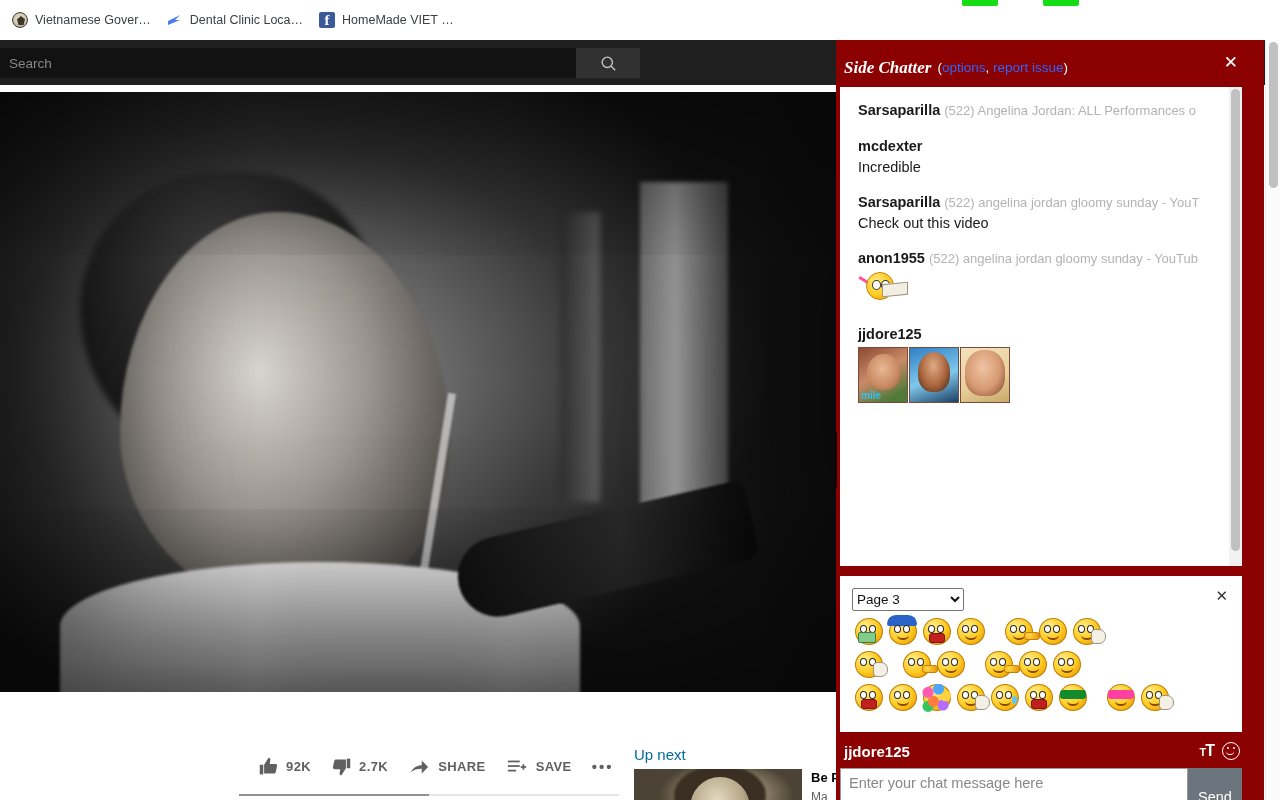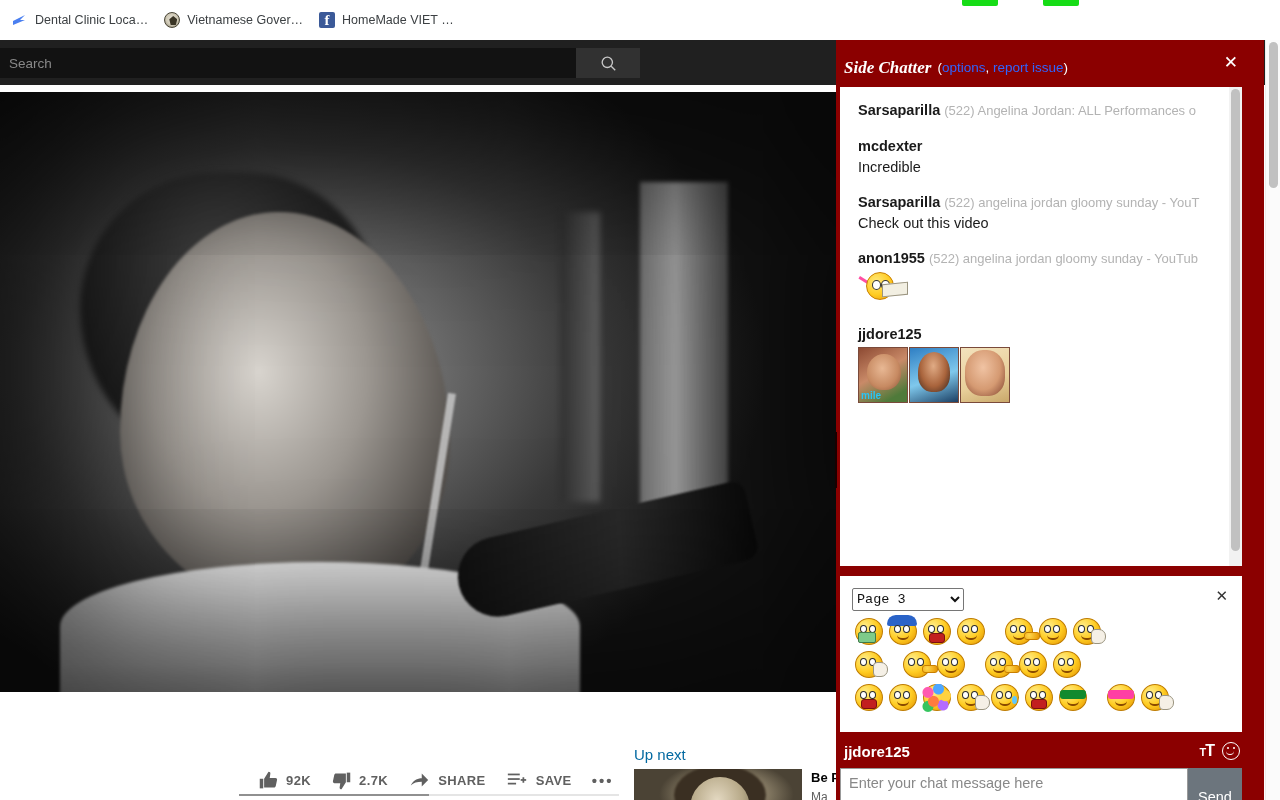--- a/index.html
+++ b/index.html
@@ -153,21 +153,21 @@
     background: linear-gradient(180deg,#efefef 0%, #c9c9c9 60%, #8e8e8e 100%);
     border-radius: 50% 50% 0 0 / 38% 38% 0 0;
     filter: blur(1.4px);
   }
   #player .vignette { position:absolute; inset:0; box-shadow: inset 0 0 180px 60px rgba(0,0,0,.75); }
 
   
   #action-row {
     position: absolute; top: 693px; left: 0;
     width: 620px; height: 67px;
-    display: flex; align-items: flex-end;
+    display: flex; align-items: center;
     padding-left: 248px;
     gap: 0;
   }
   .action-btn {
     display: flex; align-items: center;
     height: 40px; padding: 0 10px;
     cursor: pointer; color: #606060;
     font-size: 13px; font-weight: 600; letter-spacing: .4px;
   }
   .action-btn .cnt { margin-left: 7px; }
@@ -334,21 +334,21 @@
   #emo-picker {
     flex: 0 0 156px; height: 156px;
     margin: 10px 22px 0 4px;
     background: #ffffff;
     position: relative;
     padding: 12px 0 0 12px;
   }
   #page-select {
     width: 112px; height: 23px;
     font-size: 13.5px; color: #111;
-    font-family: Liberation Mono, monospace;
+    font-family: Liberation Sans, sans-serif;
     border: 1px solid #767676; background:#fff;
     border-radius: 2px;
   }
   #emo-close {
     position: absolute; right: 14px; top: 12px;
     font-size: 15px; color: #333; cursor: pointer; line-height: 1;
   }
   .emo-row { display: flex; align-items: center; height: 33px; gap: 0; }
   #emo-rows { margin-top: 4px; }
   .emo {
@@ -479,30 +479,30 @@
   }
 </style>
 </head>
 <body>
 
 <div class="top-badge" style="left:962px;"></div>
 <div class="top-badge" style="left:1043px;"></div>
 
 <div id="bookmark-bar">
   <div class="bookmark">
+    <span class="bm-icon ico-seal"></span>
+    <span class="bm-label">Vietnamese Gover…</span>
+  </div>
+  <div class="bookmark">
     <span class="bm-icon ico-arrow">
       <svg width="16" height="16" viewBox="0 0 16 16">
           <path d="M1 9 L13 3 L8 8 L13 8 L1 13 Z" fill="#4a7ff0"></path>
         </svg>
     </span>
     <span class="bm-label">Dental Clinic Loca…</span>
-  </div>
-  <div class="bookmark">
-    <span class="bm-icon ico-seal"></span>
-    <span class="bm-label">Vietnamese Gover…</span>
   </div>
   <div class="bookmark">
     <span class="bm-icon ico-fb">f</span>
     <span class="bm-label">HomeMade VIET F…</span>
   </div>
 </div>
 
 <div id="yt-page">
 
   <div id="yt-masthead">

